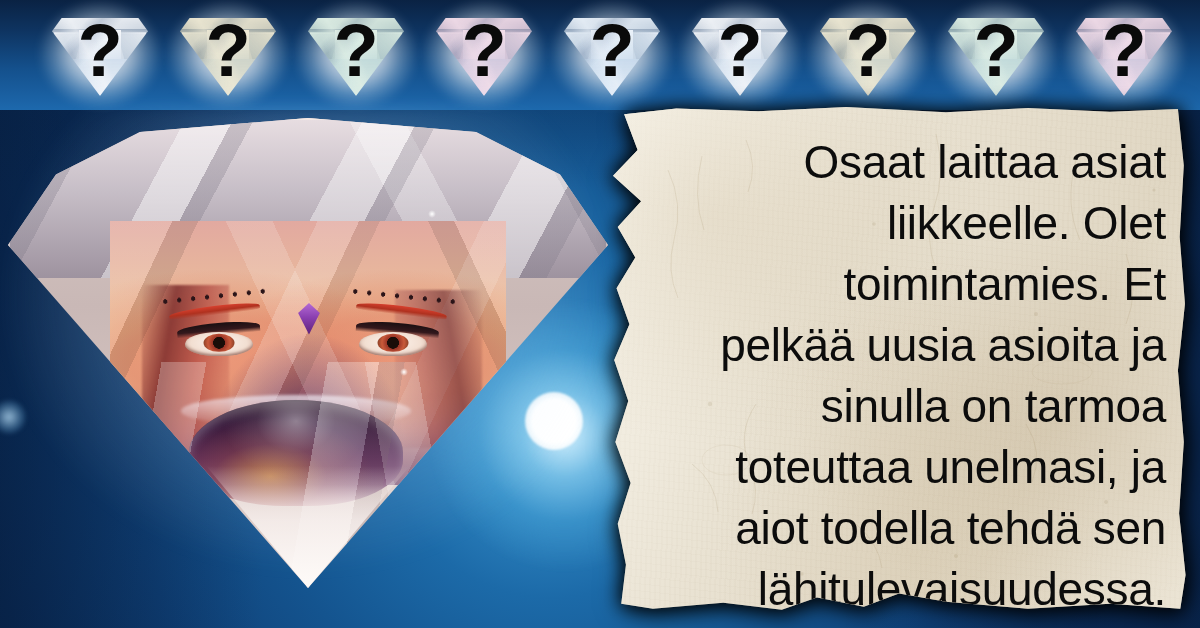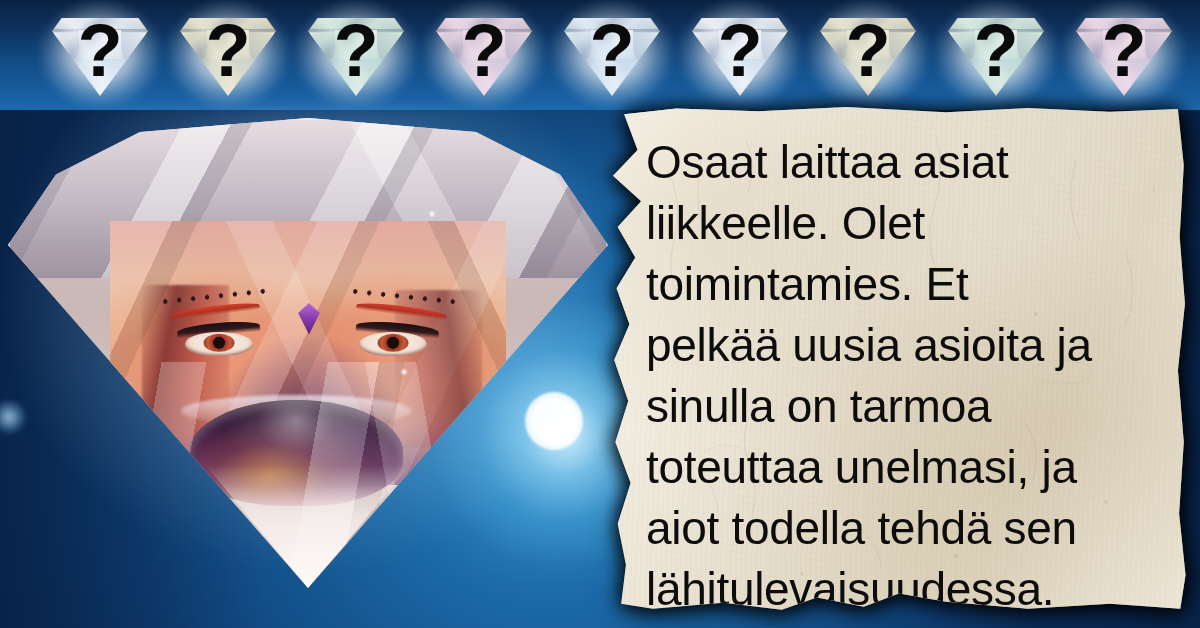--- a/index.html
+++ b/index.html
@@ -332,21 +332,21 @@
     inset: 0;
     opacity: 0.5;
     clip-path: inherit;
     pointer-events: none;
   }
   .text-block {
     position: absolute;
     left: 40px;
     right: 26px;
     top: 28px;
-    text-align: left;
+    text-align: right;
     color: #0c0c0c;
     font-family: "Liberation Sans", sans-serif;
     font-size: 46px;
     line-height: 61px;
     letter-spacing: -0.3px;
     white-space: pre-line;
   }
 </style>
 </head>
 <body>

